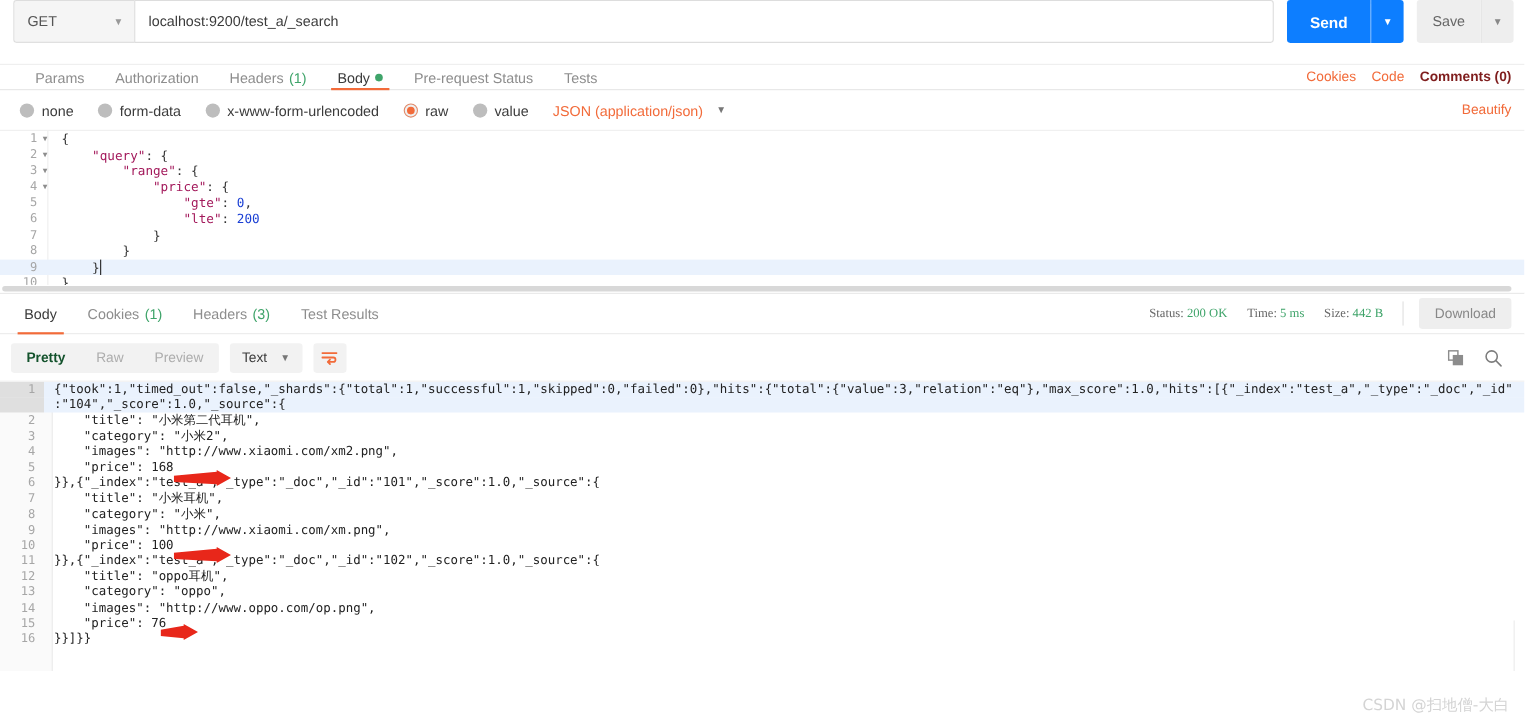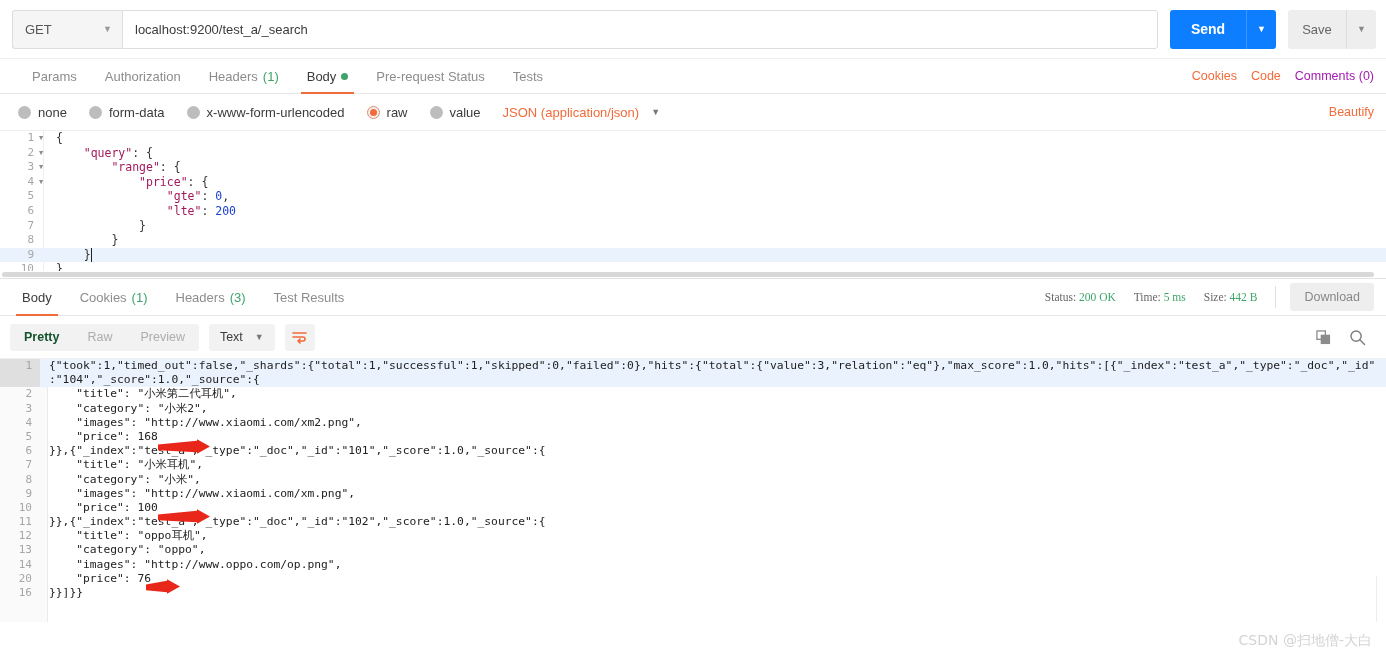--- a/index.html
+++ b/index.html
@@ -8,21 +8,21 @@
     width: 1386px; height: 658px;
     background: #fff;
     font-family: "Liberation Sans", sans-serif;
     overflow: hidden;
   }
   .app { width: 1386px; height: 658px; position: relative; background:#fff; }
 
   
   .urlbar {
     height: 58px;
-    display: flex; align-items: center;
+    display: flex; 
     padding: 0 10px 0 12px;
     gap: 0;
     background: #fff;
   }
   .method-box {
     display:flex; align-items:center; justify-content:space-between;
     width: 110px; height: 39px;
     border: 1px solid #ddd; border-right: none;
     border-radius: 3px 0 0 3px;
     background: #f5f5f5;
@@ -59,21 +59,21 @@
     border-radius: 3px 0 0 3px;
   }
   .save-caret {
     background: #eee; color:#888;
     width: 30px; height: 39px; display:flex; align-items:center; justify-content:center;
     border-left: 1px solid #ddd; border-radius: 0 3px 3px 0; font-size: 9px;
   }
 
   
   .req-tabs {
-    height: 36px;
+    height: 24px;
     border-top: 1px solid #eee;
     border-bottom: 1px solid #e6e6e6;
     display:flex; align-items: stretch;
     padding: 0 12px 0 18px;
     background:#fff;
     position: relative;
   }
   .tab {
     display:flex; align-items:center; gap:5px;
     padding: 0 14px;
@@ -85,21 +85,21 @@
     content:""; position:absolute; left: 8px; right: 8px; bottom: -1px;
     height: 2px; background:#f26b3a;
   }
   .tab .count { color:#3fa46a; }
   .tab .dot { width:7px; height:7px; border-radius:50%; background:#3fa46a; display:inline-block; }
   .tabs-right {
     margin-left:auto; display:flex; align-items:center; gap: 14px;
     font-size: 12.5px;
   }
   .link-orange { color:#f26b3a; }
-  .link-gray { color:#a21caf; }
+  .link-gray { color:#7f1d1d;font-weight:bold; }
 
   
   .bodytype-row {
     height: 36px; display:flex; align-items:center;
     padding: 0 12px 0 18px;
     font-size: 13px; color:#3b3b3b;
     background:#fff;
   }
   .radio-opt { display:flex; align-items:center; gap:7px; margin-right: 22px; }
   .radio {
@@ -401,21 +401,21 @@
         <div class="rline"><span class="rln">5</span><span class="rtext">    "price": 168</span></div>
         <div class="rline"><span class="rln">6</span><span class="rtext">}},{"_index":"test_a","_type":"_doc","_id":"101","_score":1.0,"_source":{</span></div>
         <div class="rline"><span class="rln">7</span><span class="rtext">    "title": "小米耳机",</span></div>
         <div class="rline"><span class="rln">8</span><span class="rtext">    "category": "小米",</span></div>
         <div class="rline"><span class="rln">9</span><span class="rtext">    "images": "http://www.xiaomi.com/xm.png",</span></div>
         <div class="rline"><span class="rln">10</span><span class="rtext">    "price": 100</span></div>
         <div class="rline"><span class="rln">11</span><span class="rtext">}},{"_index":"test_a","_type":"_doc","_id":"102","_score":1.0,"_source":{</span></div>
         <div class="rline"><span class="rln">12</span><span class="rtext">    "title": "oppo耳机",</span></div>
         <div class="rline"><span class="rln">13</span><span class="rtext">    "category": "oppo",</span></div>
         <div class="rline"><span class="rln">14</span><span class="rtext">    "images": "http://www.oppo.com/op.png",</span></div>
-        <div class="rline"><span class="rln">20</span><span class="rtext">    "price": 76</span></div>
+        <div class="rline"><span class="rln">15</span><span class="rtext">    "price": 76</span></div>
         <div class="rline"><span class="rln">16</span><span class="rtext">}}]}}</span></div>
       </div>
     <div id="annotations">
         <div class="arrow" style="left: 158px; top: 80px;"><svg width="52" height="18" viewBox="0 0 52 18">
             <polygon points="0,5.3999999999999995 39,1.8 39,0.36 52,7.56 39,14.76 39,13.32 0,11.16" fill="#e8271a"></polygon>
           </svg></div>
         <div class="arrow" style="left: 158px; top: 150px;"><svg width="52" height="18" viewBox="0 0 52 18">
             <polygon points="0,5.3999999999999995 39,1.8 39,0.36 52,7.56 39,14.76 39,13.32 0,11.16" fill="#e8271a"></polygon>
           </svg></div>
         <div class="arrow" style="left: 146px; top: 220px;"><svg width="34" height="18" viewBox="0 0 34 18">

